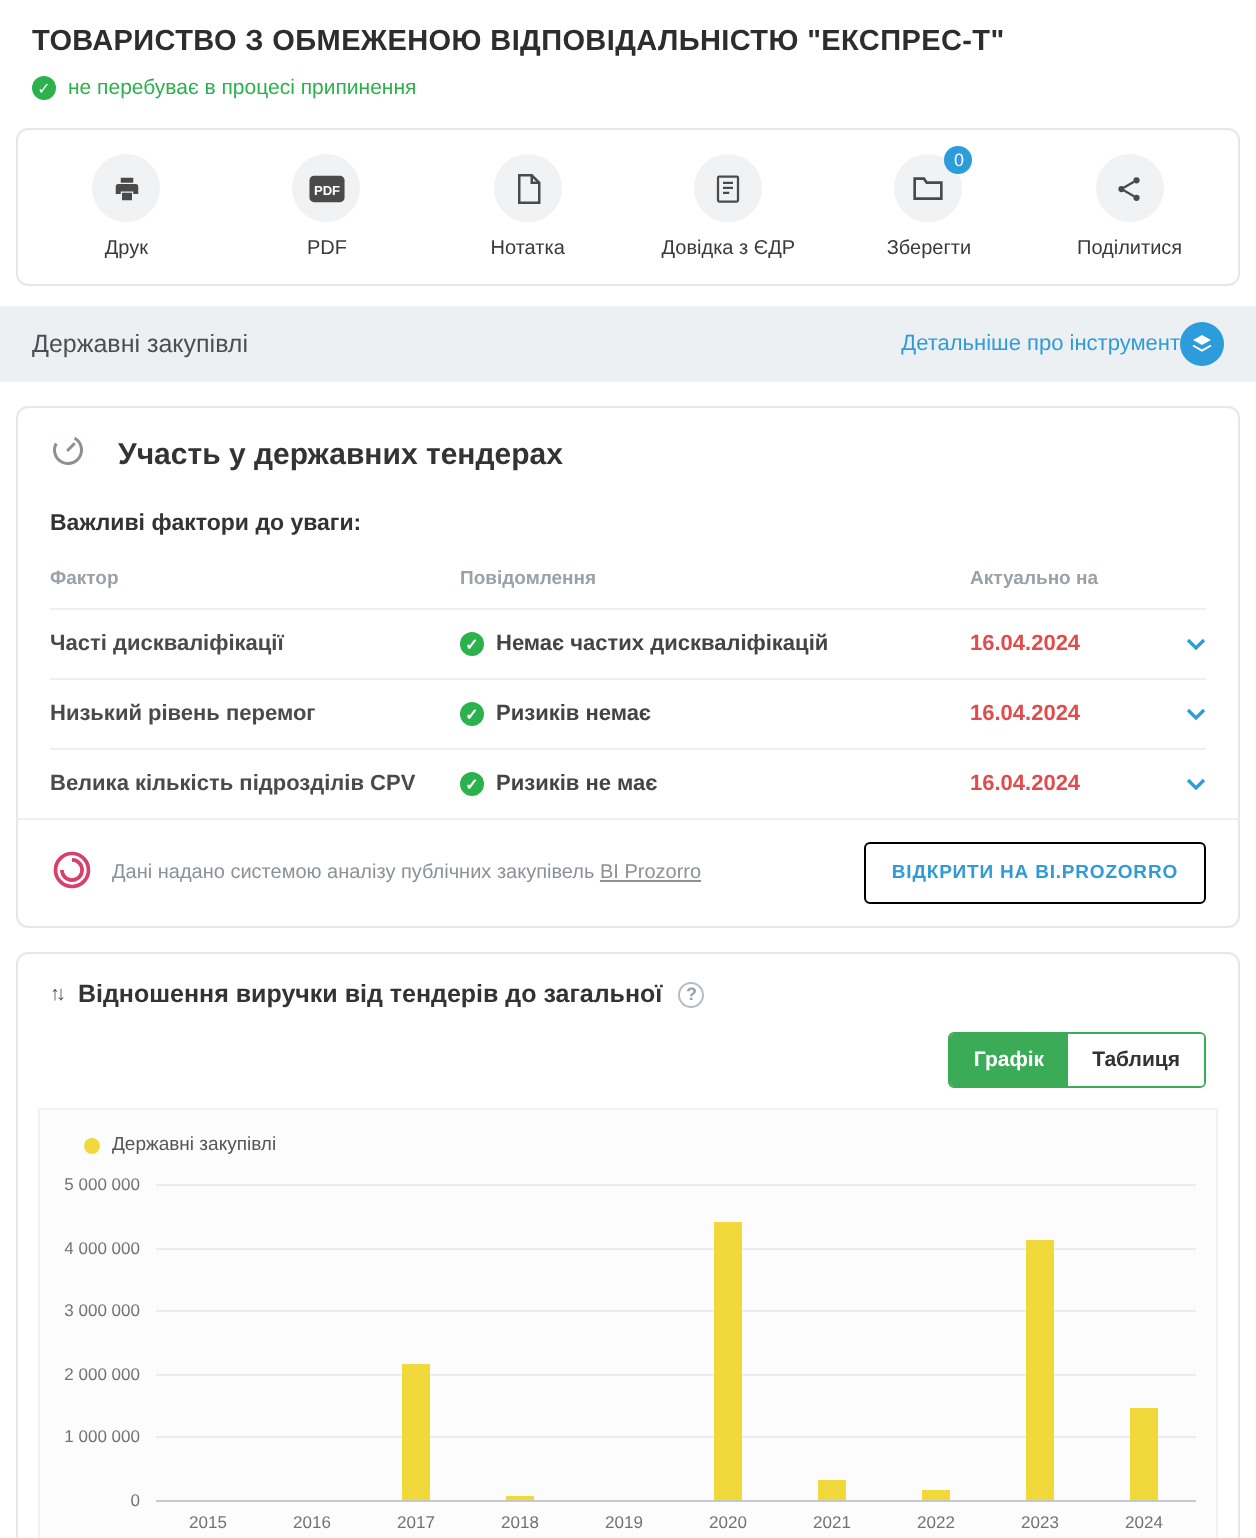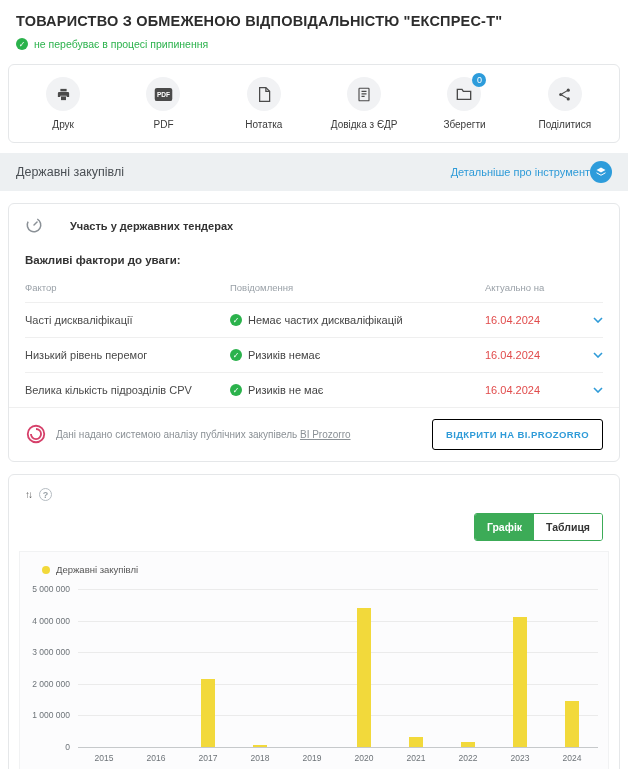--- a/index.html
+++ b/index.html
@@ -20,25 +20,25 @@
   .badge { position:absolute; top:-4px; right:-5px; min-width:14px; height:14px; border-radius:8px;
            background:#2d9cdb; color:#fff; font-size:9px; display:flex; align-items:center; justify-content:center; padding:0 3px; }
 
   .section-bar { background:#edf0f2; padding:0 16px; height:38px; display:flex; align-items:center; justify-content:space-between; }
   .section-bar-title { font-size:12.5px; color:#4a4f54; }
   .section-bar-right { display:flex; align-items:center; gap:0; }
   .section-link { font-size:11px; color:#2f9bd8; cursor:pointer; }
   .circle-btn { width:22px; height:22px; border-radius:50%; background:#2d9cdb; display:flex; align-items:center; justify-content:center; cursor:pointer; }
 
   .card { margin:12px 8px; border:1px solid #e5e7e9; border-radius:6px; background:#fff; }
-  .card-header { display:flex; align-items:center; gap:27px; padding:12px 16px 10px; font-weight:bold; font-size:11px; color:#333; }
+  .card-header { display:flex; align-items:center; gap:16px; padding:12px 16px 10px; font-weight:bold; font-size:15px; color:#333; }
   .card1-body { padding:2px 16px 0; }
   .factors-heading { font-size:11.5px; font-weight:bold; margin:6px 0 12px; color:#333; }
 
-  .tbl-head, .tbl-row { display:grid; grid-template-columns:205px 1fr 96px 22px; align-items:center; }
+  .tbl-head, .tbl-row { display:grid; grid-template-columns:205px 1fr 96px 22px; align-items:center;font-weight:bold; }
   .tbl-head { font-size:9.5px; color:#9aa1a8; padding:4px 0 9px; }
   .tbl-row { border-top:1px solid #efefef; padding:11px 0; font-size:11px; color:#4a4a4a; }
   .msg { display:flex; align-items:center; gap:6px; color:#444; }
   .date { color:#e14b4b; font-size:11px; }
   .chev { display:flex; justify-content:flex-end; cursor:pointer; }
 
   .card-footer { display:flex; align-items:center; justify-content:space-between; border-top:1px solid #efefef; padding:11px 16px; }
   .source { display:flex; align-items:center; gap:9px; font-size:10px; color:#8b9196; }
   .source-link { text-decoration:underline; cursor:pointer; color:#8b9196; }
   .open-btn { border:1px solid #000000; border-radius:3px; background:#fff; color:#2f9bd8; font-size:9.5px;
@@ -230,20 +230,21 @@
           <span class="source-link">BI Prozorro</span>
         </span>
       </span>
       <button class="open-btn">ВІДКРИТИ НА BI.PROZORRO</button>
     </div>
   </div>
 
   <div class="card">
     <div class="rev-header">
       <span class="sort-icon">↑↓</span>
+      <span>Відношення виручки від тендерів до загальної</span>
       <span class="q-circle">?</span>
     </div>
 
     <div class="tabs-row">
       <span class="tabs">
         <span class="tab active">Графік</span>
         <span class="tab">Таблиця</span>
       </span>
     </div>
 

